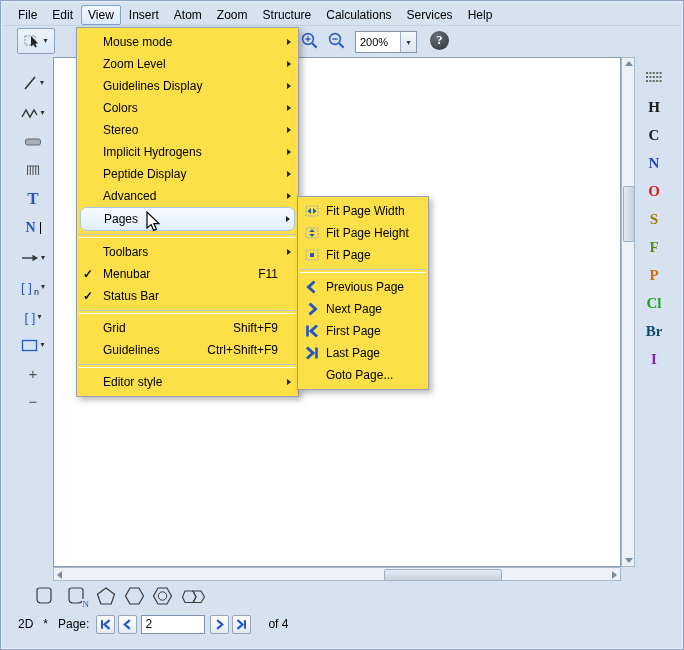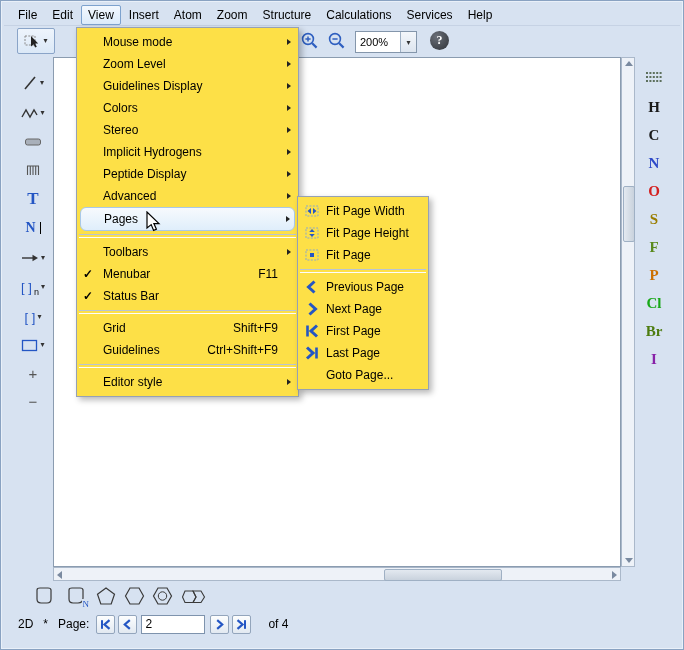--- a/index.html
+++ b/index.html
@@ -176,21 +176,21 @@
       </svg>
   </div>
   <div class="el" style="top: 94px; color: rgb(26, 26, 26);">H</div>
   <div class="el" style="top: 122px; color: rgb(26, 26, 26);">C</div>
   <div class="el" style="top: 150px; color: rgb(46, 73, 200);">N</div>
   <div class="el" style="top: 178px; color: rgb(212, 32, 32);">O</div>
   <div class="el" style="top: 206px; color: rgb(154, 125, 0);">S</div>
   <div class="el" style="top: 234px; color: rgb(90, 138, 30);">F</div>
   <div class="el" style="top: 262px; color: rgb(204, 112, 0);">P</div>
   <div class="el" style="top: 290px; color: rgb(24, 168, 24); font-family: Liberation Serif, serif;">Cl</div>
-  <div class="el" style="top: 318px; color: #4d7c0f;">Br</div>
+  <div class="el" style="top: 318px; color: #0c4a6e;">Br</div>
   <div class="el" style="top: 346px; color: rgb(136, 34, 168);">I</div>
 
   <div class="canvas"></div>
   <div class="vscroll">
     <span class="sarrow sa-up"></span>
     <div class="vthumb"></div>
     <span class="sarrow sa-down"></span>
   </div>
   <div class="hscroll">
     <span class="sarrow sa-left"></span>

